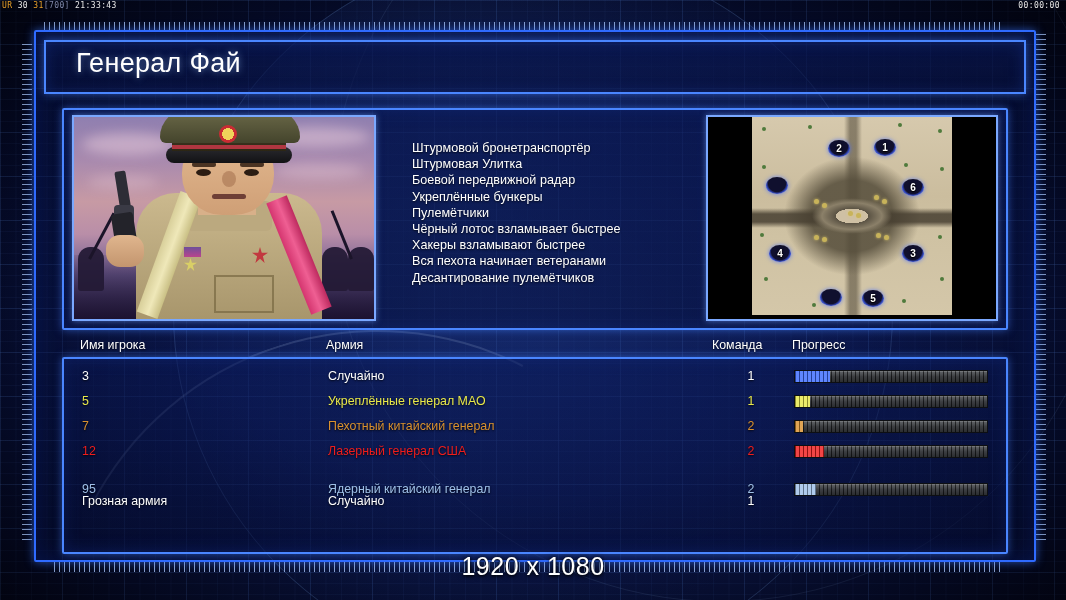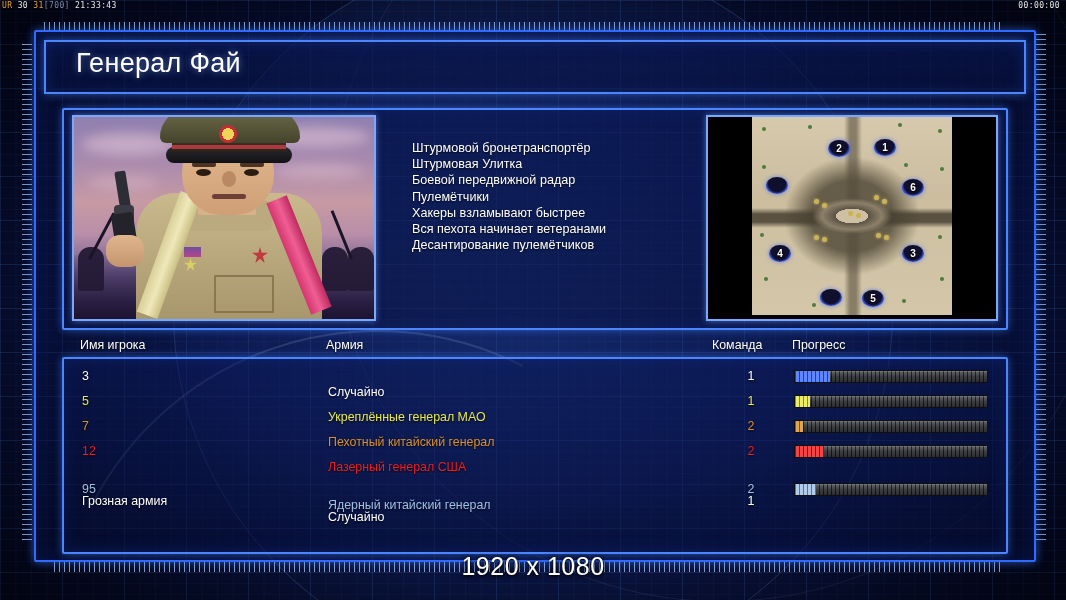--- a/index.html
+++ b/index.html
@@ -148,21 +148,21 @@
   
   #thead{position:absolute;left:62px;top:338px;width:942px;height:18px;}
   .th{position:absolute;font-size:12.4px;color:#ffffff;text-shadow:0 1px 2px rgba(0,0,0,.8);}
   #tablepanel{position:absolute;left:62px;top:357px;width:942px;height:193px;
      border:2px solid #4a86ff;border-radius:2px;
      background:linear-gradient(180deg, rgba(10,24,86,.46), rgba(6,14,56,.36));
      box-shadow:0 0 9px rgba(70,130,255,.55), inset 0 0 16px rgba(18,42,126,.45);}
   .row{position:absolute;left:0;width:100%;height:25px;}
   .c-name{position:absolute;left:18px;top:4px;font-size:12.4px;white-space:nowrap;
      text-shadow:0 1px 2px rgba(0,0,0,.8);}
-  .c-army{position:absolute;left:264px;top:20px;font-size:12.4px;white-space:nowrap;
+  .c-army{position:absolute;left:264px;top:4px;font-size:12.4px;white-space:nowrap;
      text-shadow:0 1px 2px rgba(0,0,0,.8);}
   .c-team{position:absolute;left:680px;top:4px;width:14px;text-align:center;font-size:12.4px;
      text-shadow:0 1px 2px rgba(0,0,0,.8);}
   .barwrap{position:absolute;left:730px;top:5px;width:192px;height:11px;
      background:linear-gradient(180deg,#55585c,#2e3034 50%,#1d1f22);
      background-image:
        repeating-linear-gradient(90deg, rgba(0,0,0,.55) 0 1px, rgba(255,255,255,.06) 1px 4px),
        linear-gradient(180deg,#5a5d61,#313337 50%,#1e2023);
      border:1px solid #0d0f13;box-shadow:inset 0 1px 0 rgba(255,255,255,.12);}
   .barfill{position:absolute;left:0;top:0;height:100%;
@@ -238,21 +238,23 @@
     <div class="gunbarrel"></div>
     <div class="guncyl"></div>
     <div class="gunbody"></div>
     <div class="hand"></div>
   </div>
 
   <div id="abilities">
     <div class="ability">Штурмовой бронетранспортёр</div>
     <div class="ability">Штурмовая Улитка</div>
     <div class="ability">Боевой передвижной радар</div>
+    <div class="ability">Укреплённые бункеры</div>
     <div class="ability">Пулемётчики</div>
+    <div class="ability">Чёрный лотос взламывает быстрее</div>
     <div class="ability">Хакеры взламывают быстрее</div>
     <div class="ability">Вся пехота начинает ветеранами</div>
     <div class="ability">Десантирование пулемётчиков</div>
   </div>
 
   <div id="mapbox">
     <div id="mapimg"></div>
     <div id="mapmarkers">
         <div class="startpos" style="left: 120px; top: 23px;">2</div>
         <div class="startpos" style="left: 166px; top: 22px;">1</div>

